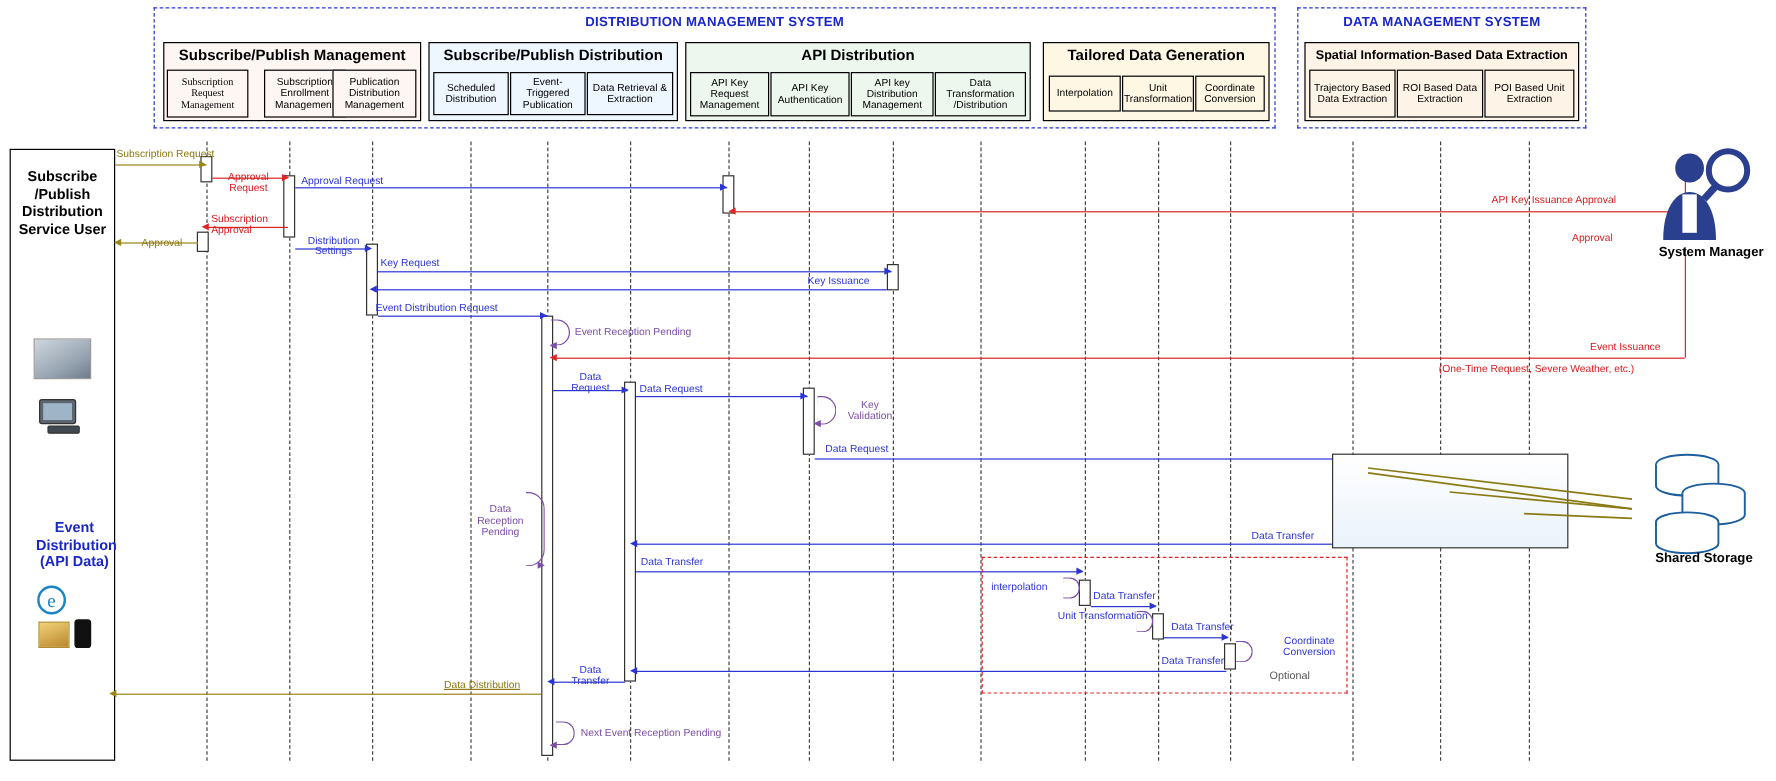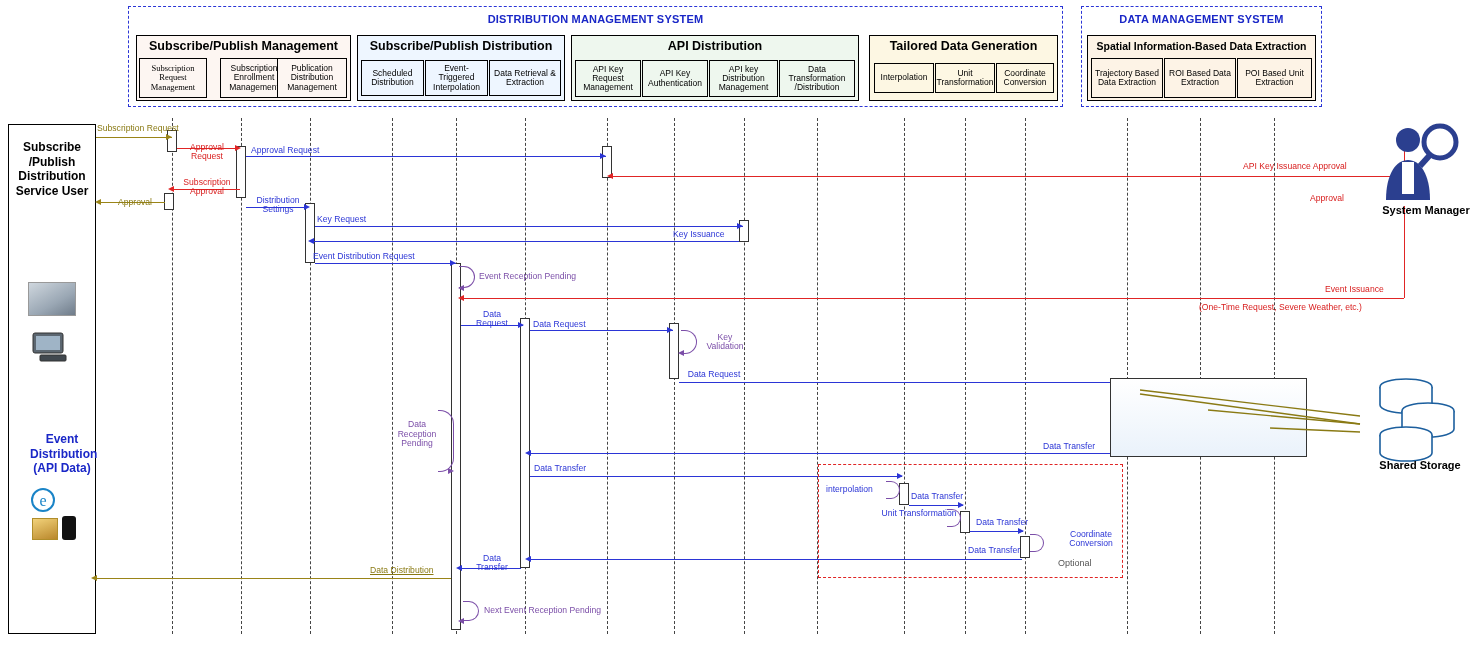--- a/index.html
+++ b/index.html
@@ -81,21 +81,21 @@
 
   <div class="abs subbox b-sub" style="left:136px;top:35px;width:215px;height:66px;"></div>
   <div class="abs subtitle" style="left:136px;top:36px;width:215px;height:20px;">Subscribe/Publish Management</div>
   <div class="abs leaf b-sub" style="left:139px;top:58px;width:68px;height:40px;font-family:Liberation Serif, serif;">Subscription Request Management</div>
   <div class="abs leaf b-sub" style="left:220px;top:58px;width:68px;height:40px;">Subscription Enrollment Management</div>
   <div class="abs leaf b-sub" style="left:277px;top:58px;width:70px;height:40px;">Publication Distribution Management</div>
 
   <div class="abs subbox b-dist" style="left:357px;top:35px;width:208px;height:66px;"></div>
   <div class="abs subtitle" style="left:357px;top:36px;width:208px;height:20px;">Subscribe/Publish Distribution</div>
   <div class="abs leaf b-dist" style="left:361px;top:60px;width:63px;height:36px;">Scheduled Distribution</div>
-  <div class="abs leaf b-dist" style="left:425px;top:60px;width:63px;height:36px;">Event-Triggered Interpolation</div>
+  <div class="abs leaf b-dist" style="left:425px;top:60px;width:63px;height:36px;">Event-Triggered Publication</div>
   <div class="abs leaf b-dist" style="left:489px;top:60px;width:72px;height:36px;">Data Retrieval &amp; Extraction</div>
 
   <div class="abs subbox b-api" style="left:571px;top:35px;width:288px;height:66px;"></div>
   <div class="abs subtitle" style="left:571px;top:36px;width:288px;height:20px;">API Distribution</div>
   <div class="abs leaf b-api" style="left:575px;top:60px;width:66px;height:37px;">API Key Request Management</div>
   <div class="abs leaf b-api" style="left:642px;top:60px;width:66px;height:37px;">API Key Authentication</div>
   <div class="abs leaf b-api" style="left:709px;top:60px;width:69px;height:37px;">API key Distribution Management</div>
   <div class="abs leaf b-api" style="left:779px;top:60px;width:76px;height:37px;">Data Transformation /Distribution</div>
 
   <div class="abs subbox b-tail" style="left:869px;top:35px;width:189px;height:66px;"></div>
@@ -182,21 +182,21 @@
 
   <div class="abs ln ln-red" style="left:612px;top:176px;width:792px;"></div>
   <div class="abs arrowhead ah-left-red" style="left:607px;top:172.5px;"></div>
   <div class="abs msglabel lbl-red" style="left:1243px;top:162px;">API Key Issuance Approval</div>
   <div class="abs ln-vert" style="left:1404px;top:150px;height:26px;"></div>
 
   <div class="abs msglabel lbl-red" style="left:1310px;top:194px;">Approval</div>
 
   <div class="abs ln ln-red" style="left:172px;top:189px;width:68px;"></div>
   <div class="abs arrowhead ah-left-red" style="left:168px;top:185.5px;"></div>
-  <div class="abs msglabel lbl-red" style="left:176px;top:178px;width:62px;white-space:normal;text-align:center;line-height:1.05;"><span>Subscription Approval</span></div>
+  <div class="abs msglabel lbl-red" style="left:176px;top:178px;width:62px;white-space:normal;line-height:1.05;"><span>Subscription Approval</span></div>
 
   <div class="abs ln ln-olive" style="left:99px;top:202px;width:66px;"></div>
   <div class="abs arrowhead ah-left-olive" style="left:95px;top:198.5px;"></div>
   <div class="abs msglabel lbl-olive" style="left:118px;top:198px;">Approval</div>
 
   <div class="abs ln" style="left:246px;top:207px;width:62px;"></div>
   <div class="abs arrowhead ah-right-blue" style="left:304px;top:203.5px;"></div>
   <div class="abs msglabel lbl-blue" style="left:248px;top:196px;width:60px;white-space:normal;text-align:center;line-height:1.05;"><span>Distribution Settings</span></div>
 
   <div class="abs ln" style="left:315px;top:226px;width:428px;"></div>

